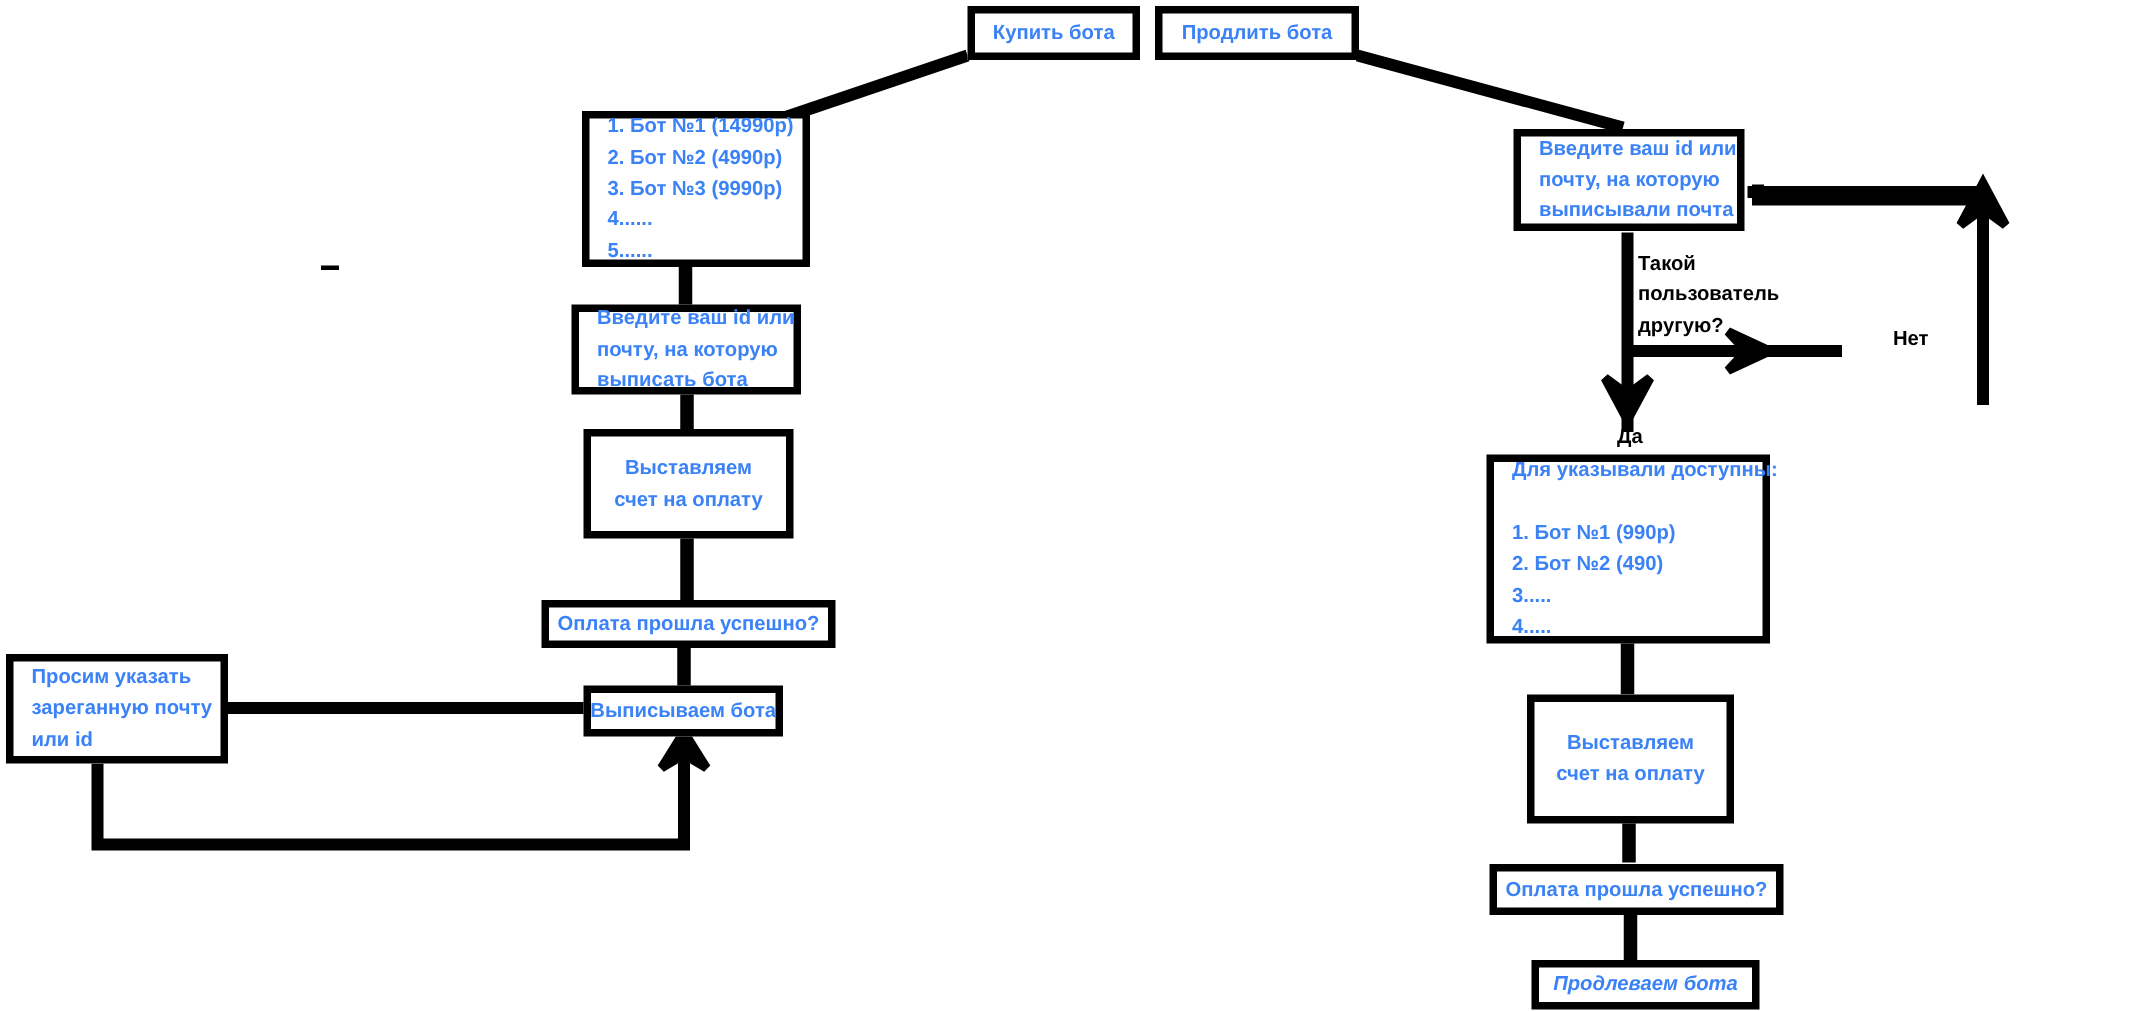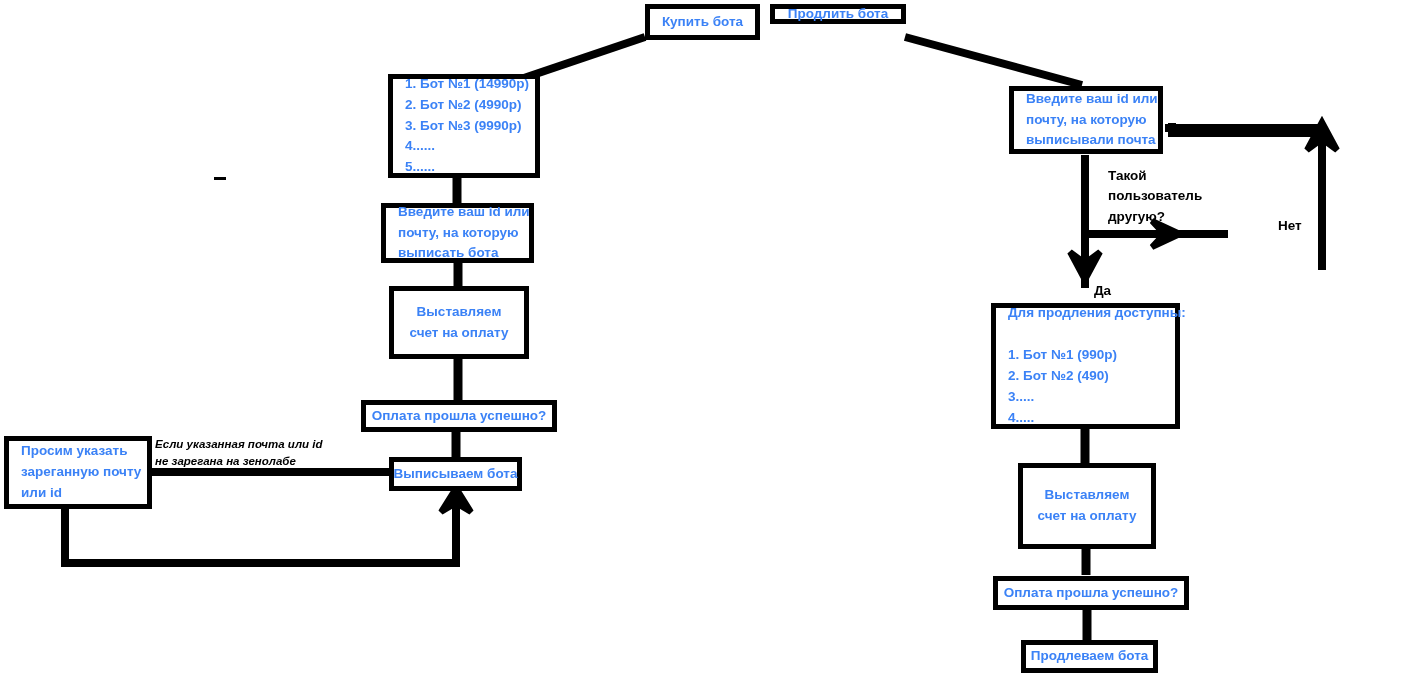--- a/index.html
+++ b/index.html
@@ -42,21 +42,20 @@
   }
   .edge-label {
     position: absolute;
     font-family: "Liberation Sans", sans-serif;
     font-weight: bold;
     font-size: 13.5px;
     color: #000000;
     line-height: 1.5;
     z-index: 6;
     white-space: nowrap;
-    margin-left: 16px;
   }
   .note {
     position: absolute;
     font-family: "Liberation Sans", sans-serif;
     font-weight: bold;
     font-style: italic;
     font-size: 11.5px;
     color: #000000;
     line-height: 1.45;
     z-index: 6;
@@ -117,21 +116,21 @@
       <line x1="1087" y1="609" x2="1087" y2="641" stroke-width="9"></line>
     </g>
   </svg>
 
   <div class="stray" style="left:214px; top:177px; width:12px; height:3px;"></div>
 
   <div class="node center-txt" style="left:645px; top:4px; width:115px; height:36px;">
     <span class="line">Купить бота</span>
   </div>
 
-  <div class="node center-txt" style="left:770px; top:4px; width:136px; height:20px;">
+  <div class="node center-txt" style="left:770px; top:4px; width:136px; height:36px;">
     <span class="line">Продлить бота</span>
   </div>
 
   <div class="node pad-box" style="left:388px; top:74px; width:152px; height:104px;">
     <span class="line">1. Бот №1 (14990р)</span>
     <span class="line">2. Бот №2 (4990р)</span>
     <span class="line">3. Бот №3 (9990р)</span>
     <span class="line">4......</span>
     <span class="line">5......</span>
   </div>
@@ -154,57 +153,53 @@
   <div class="node pad-box" style="left:4px; top:436px; width:148px; height:73px;">
     <span class="line">Просим указать</span>
     <span class="line">зареганную почту</span>
     <span class="line">или id</span>
   </div>
 
   <div class="node center-txt" style="left:389px; top:457px; width:133px; height:34px;">
     <span class="line">Выписываем бота</span>
   </div>
 
-  <div class="note" style="left:155px; top:436px;">
-    <div>Если указанная почта или id</div>
-    <div>не зарегана на зенолабе</div>
-  </div>
 
   <div class="node pad-box" style="left:1009px; top:86px; width:154px; height:68px;">
     <span class="line">Введите ваш id или</span>
     <span class="line">почту, на которую</span>
     <span class="line">выписывали почта</span>
   </div>
 
   <div class="edge-label" style="left:1092px; top:166px;">
     <div>Такой</div>
     <div>пользователь</div>
     <div>другую?</div>
   </div>
 
   <div class="edge-label" style="left:1262px; top:216px;">Нет</div>
 
   <div class="edge-label" style="left:1078px; top:281px;">Да</div>
 
 
   <div class="node pad-box" style="left:991px; top:303px; width:189px; height:126px;">
-    <span class="line">Для продления доступны:</span>
+    <span class="line">Для указывали доступны:</span>
     <span class="line">&nbsp;</span>
     <span class="line">1. Бот №1 (990р)</span>
     <span class="line">2. Бот №2 (490)</span>
     <span class="line">3.....</span>
     <span class="line">4.....</span>
   </div>
 
   <div class="node center-txt" style="left:1018px; top:463px; width:138px; height:86px;">
     <span class="line">Выставляем</span>
     <span class="line">счет на оплату</span>
   </div>
 
   <div class="node center-txt" style="left:993px; top:576px; width:196px; height:34px;">
     <span class="line">Оплата прошла успешно?</span>
   </div>
 
-  <div class="node center-txt" style="left:1021px; top:640px; width:137px; height:33px;">
+  <div class="node center-txt" style="left:1021px; top:640px; width:152px; height:33px;font-style:italic;">
     <span class="line">Продлеваем бота</span>
   </div>
 
 </div>
 
 </body></html>

